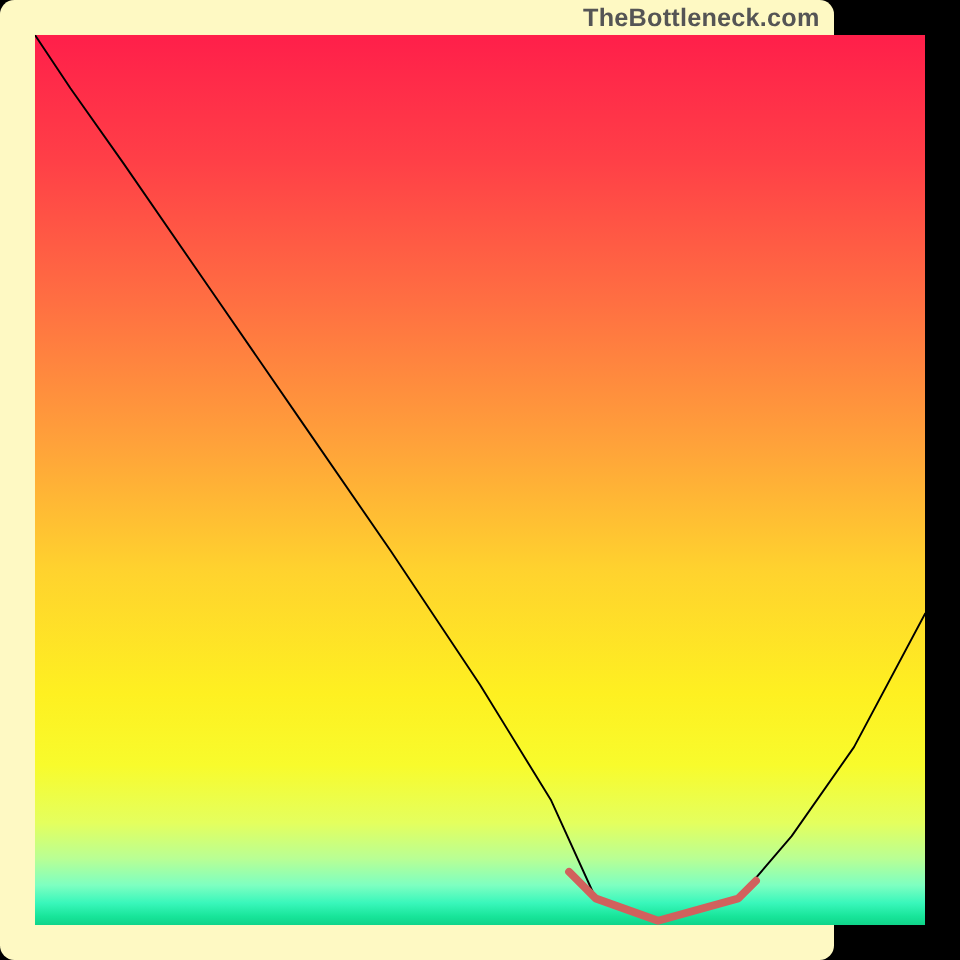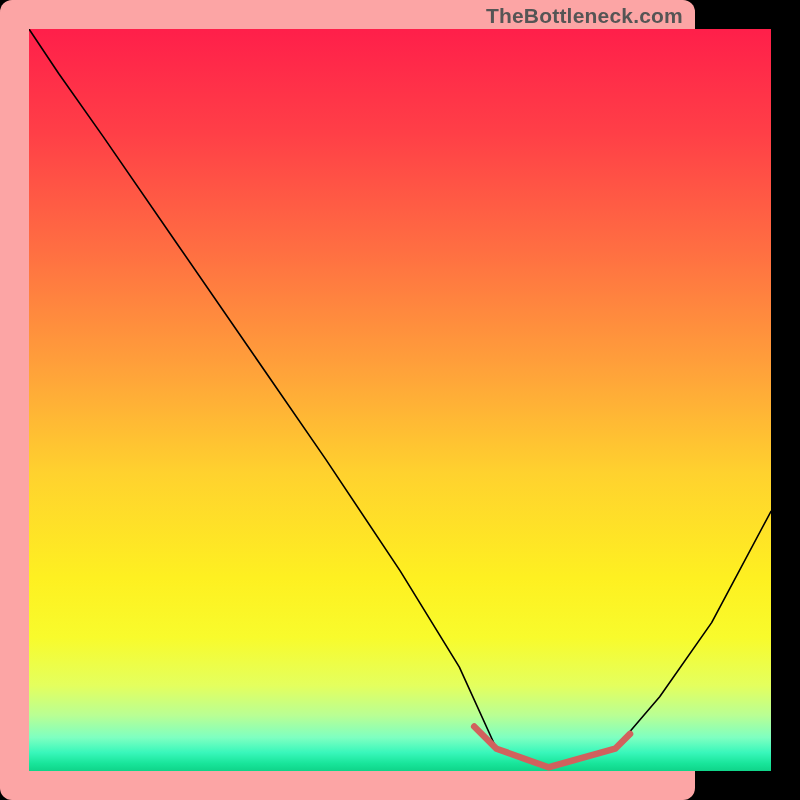--- a/index.html
+++ b/index.html
@@ -7,21 +7,21 @@
     padding: 0;
     width: 800px;
     height: 800px;
     background: #000;
     font-family: Arial, Helvetica, sans-serif;
   }
   .outer {
     position: relative;
     width: 695px;
     height: 800px;
-    background: #fca5a5;
+    background: #fef9c3;
     border-radius: 12px;
   }
   .watermark {
     position: absolute;
     top: 4px;
     right: 12px;
     color: #555;
     font-size: 21px;
     font-weight: 600;
     letter-spacing: 0.2px;

